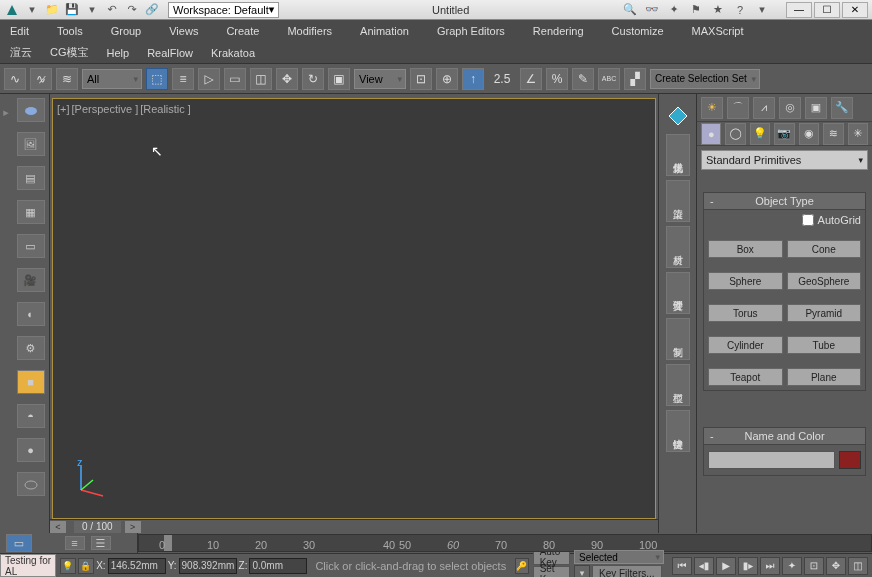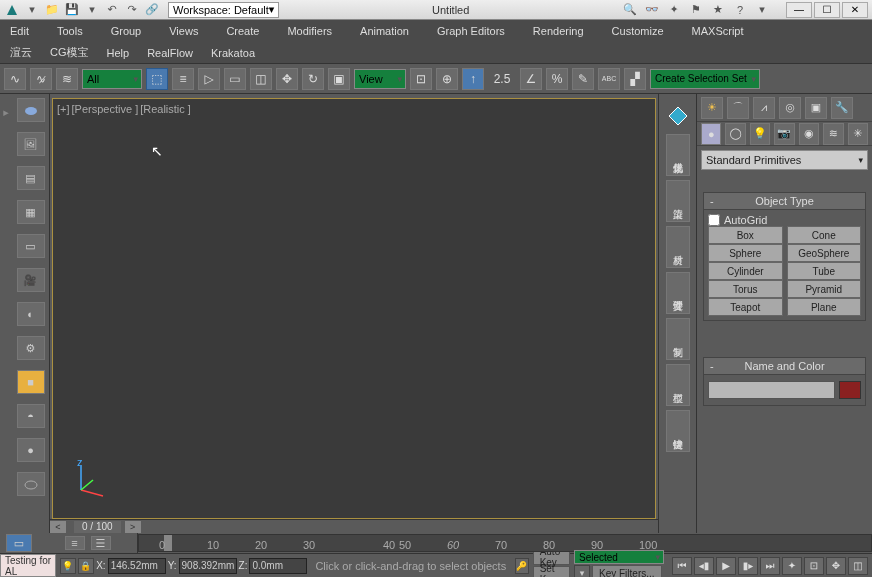--- a/index.html
+++ b/index.html
@@ -11,21 +11,21 @@
 .titlebar .title { flex:1; text-align:center; color:#333; }
 .titlebar .right-icons { display:flex; gap:6px; padding-right:4px; align-items:center; }
 .winbtns { display:flex; margin-left:8px; }
 .winbtns span { width:26px; height:16px; border:1px solid #aaa; background:#e8e8e8; display:flex; align-items:center; justify-content:center; font-size:10px; margin-left:2px;}
 .menubar { height:22px; background:#4a4a4a; display:flex; align-items:center; padding:0 10px; gap:28px; color:#ddd; }
 .menubar span { cursor:default; }
 .menubar2 { height:22px; background:#4a4a4a; display:flex; align-items:center; padding:0 10px; gap:18px; color:#ddd; border-bottom:1px solid #333; }
 .toolbar { height:30px; background:#5a5a5a; display:flex; align-items:center; padding:0 4px; gap:4px; border-bottom:1px solid #333;}
 .tbtn { width:22px; height:22px; border:1px solid #777; background:#6a6a6a; display:flex; align-items:center; justify-content:center; color:#ddd; font-size:12px; }
 .tbtn.active { background:#4a7ab0; border-color:#2a5a90; }
-.sel { height:20px; background:#15803d; border:1px solid #888; padding:0 12px 0 4px; display:flex; align-items:center; position:relative;}
+.sel { height:20px; background:#737373; border:1px solid #888; padding:0 12px 0 4px; display:flex; align-items:center; position:relative;}
 .sel:after { content:'▾'; position:absolute; right:3px; font-size:9px; color:#555;}
 .main { display:flex; height:calc(577px - 20px - 22px - 22px - 30px - 44px); }
 .lpanel { width:38px; background:#5a5a5a; border-right:1px solid #333; display:flex; flex-direction:column; align-items:center; padding-top:4px; gap:10px;}
 .lbtn { width:28px; height:24px; background:#6a6a6a; border:1px solid #777; display:flex; align-items:center; justify-content:center; color:#ccc;}
 .viewport { flex:1; position:relative; display:flex; flex-direction:column; }
 .vp-area { flex:1; background:#3a3a3a; border:1px solid #aa9040; position:relative; margin:4px 2px 0 2px;}
 .vp-label { position:absolute; top:4px; left:4px; color:#aaa; font-size:11px; display:flex; gap:2px;}
 .cursor { position:absolute; top:44px; left:98px; color:#fff; font-size:14px; pointer-events:none;}
 .axes { position:absolute; bottom:20px; left:20px; width:40px; height:40px; }
 .timeline { height:14px; background:#5a5a5a; display:flex; align-items:center; border-top:1px solid #333;}
@@ -36,21 +36,21 @@
 .rtab.diamond { height:28px; writing-mode:horizontal-tb; background:none; border:none;}
 .cmdpanel { width:176px; background:#5a5a5a; border-left:1px solid #333; display:flex; flex-direction:column; }
 .cmd-top { height:28px; display:flex; align-items:center; gap:4px; padding:0 4px; border-bottom:1px solid #444;}
 .cmd-ico { width:22px; height:22px; border:1px solid #777; background:#6a6a6a; display:flex; align-items:center; justify-content:center; color:#ddd;}
 .cmd-row { height:24px; display:flex; align-items:center; gap:4px; padding:0 4px; border-bottom:1px solid #444;}
 .dropdown { margin:4px; height:20px; background:#ccc; border:1px solid #888; padding:0 16px 0 4px; display:flex; align-items:center; color:#222; position:relative;}
 .dropdown:after { content:'▾'; position:absolute; right:4px; font-size:9px;}
 .rollout { margin:18px 6px; border:1px solid #444; background:#5a5a5a; }
 .rollout-hdr { background:#6a6a6a; color:#ddd; text-align:center; padding:2px; border-bottom:1px solid #444; position:relative;}
 .rollout-hdr::before { content:'-'; position:absolute; left:6px;}
-.rollout-body { padding:4px; display:flex; flex-direction:column; gap:0; align-items:flex-start;}
+.rollout-body { padding:4px; display:flex; flex-direction:column; gap:14px; align-items:flex-end;}
 .autog { display:flex; align-items:center; gap:4px; color:#ddd;}
 .autog input { width:12px; height:12px;}
 .btn-row { display:flex; gap:4px; width:100%;}
 .obtn { flex:1; height:18px; background:#a8a8a8; border:1px solid #666; color:#222; display:flex; align-items:center; justify-content:center; font-size:10px;}
 .color-row { display:flex; gap:4px; padding:6px 4px; align-items:center;}
 .namefield { flex:1; height:18px; background:#b8b8b8; border:1px solid #555; }
 .colorbox { width:22px; height:18px; background:#8a2020; border:1px solid #333;}
 .bottom { height:44px; display:flex; flex-direction:column; }
 .ruler-row { height:20px; display:flex; align-items:center; background:#5a5a5a;}
 .ltools { width:100px; display:flex; align-items:center; justify-content:center; gap:6px; height:100%; border-right:1px solid #333;}
@@ -250,26 +250,26 @@
           </label>
     <div class="btn-row">
             <div class="obtn">Box</div>
             <div class="obtn">Cone</div>
           </div>
     <div class="btn-row">
             <div class="obtn">Sphere</div>
             <div class="obtn">GeoSphere</div>
           </div>
     <div class="btn-row">
+            <div class="obtn">Torus</div>
+            <div class="obtn">Pyramid</div>
+          </div>
+    <div class="btn-row">
             <div class="obtn">Cylinder</div>
             <div class="obtn">Tube</div>
-          </div>
-    <div class="btn-row">
-            <div class="obtn">Torus</div>
-            <div class="obtn">Pyramid</div>
           </div>
     <div class="btn-row">
             <div class="obtn">Teapot</div>
             <div class="obtn">Plane</div>
           </div>
    </div>
   </div>
   <div class="rollout">
    <div class="rollout-hdr">Name and Color</div>
    <div class="color-row">

